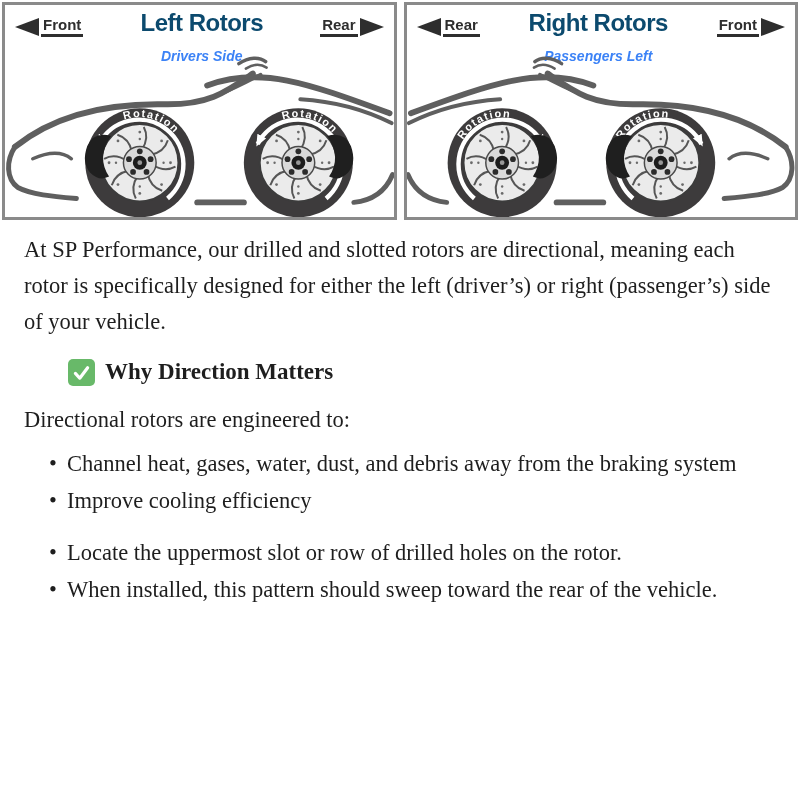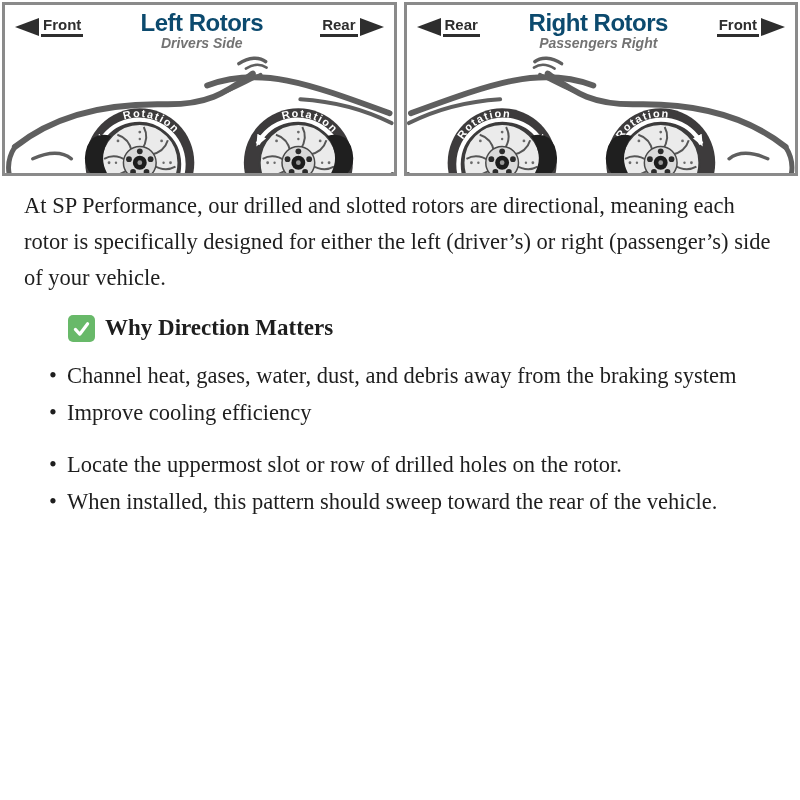--- a/index.html
+++ b/index.html
@@ -1,30 +1,30 @@
 <!DOCTYPE html>
 <html><head>
 <meta charset="utf-8">
 <style>
   * { margin:0; padding:0; box-sizing:border-box; }
   html,body { background:#ffffff; width:800px; }
   body { font-family:"Liberation Serif","DejaVu Serif",serif; color:#1e1e1e; }
 
   
-  .diagram { display:flex; gap:7px; padding:2px 2px 0 2px; height:176px; }
+  .diagram { display:flex; gap:7px; padding:2px 2px 0 2px; height:220px; }
   .panel { flex:1 1 0; border:3px solid #8a8a8a; background:#fff; position:relative; overflow:hidden; }
   .panel-header { display:flex; align-items:flex-start; justify-content:space-between; padding:7px 10px 0 10px; height:46px; }
   .dir { display:flex; align-items:center; gap:2px; margin-top:4px; }
   .dir-label { font-family:"Liberation Sans",sans-serif; font-weight:bold; font-size:15px; color:#2e2e2e; border-bottom:3px solid #2e2e2e; line-height:17px; padding:0 2px 1px 2px; }
   .tri { width:0; height:0; border-top:9px solid transparent; border-bottom:9px solid transparent; }
   .tri-left  { border-right:24px solid #2e2e2e; }
   .tri-right { border-left:24px solid #2e2e2e; }
   .panel-titlebox { text-align:center; font-family:"Liberation Sans",sans-serif; margin-top:-2px; }
   .panel-title { font-size:24px; font-weight:bold; letter-spacing:-0.5px; color:#0c4a6e; line-height:26px; }
-  .panel-subtitle { font-size:14px; font-weight:bold; font-style:italic; color:#737373; line-height:15px; }
+  .panel-subtitle { font-size:14px; font-weight:bold; font-style:italic; color:#3b82f6; line-height:15px;margin-top:13px; }
   .car-svg { display:block; width:100%; height:166px; }
   .rot-label { fill:#ffffff; font-family:"Liberation Sans",sans-serif; font-size:11px; font-weight:bold; letter-spacing:1.5px; }
 
   
   .article { padding:12px 24px 0 24px; font-size:22.5px; line-height:36px; }
   .intro { margin-bottom:14px; }
   .sec-heading { display:flex; align-items:center; gap:10px; font-size:23px; line-height:36px; margin:14px 0 12px 0;padding-left:44px; }
   .sec-heading.bold { font-weight:bold; }
   .icon-box { flex:0 0 auto; display:inline-flex; }
   .check-icon { width:27px; height:27px; background:#68b969; border-radius:5px; display:inline-flex; align-items:center; justify-content:center; }
@@ -142,21 +142,21 @@
   </div>
 
   <div class="panel">
     <div class="panel-header">
       <div class="dir">
         <span class="tri tri-left"></span>
         <span class="dir-label">Rear</span>
       </div>
       <div class="panel-titlebox">
         <div class="panel-title">Right Rotors</div>
-        <div class="panel-subtitle">Passengers Right</div>
+        <div class="panel-subtitle">Passengers Left</div>
       </div>
       <div class="dir">
         <span class="dir-label">Front</span>
         <span class="tri tri-right"></span>
       </div>
     </div>
     <svg class="car-svg" viewBox="0 0 392 166">
       <use href="#car-body" transform="translate(392,0) scale(-1,1)"></use>
       <use href="#wheel-r" transform="translate(96,112)"></use>
       <use href="#caliper" transform="translate(96,112) scale(-1,1)"></use>
@@ -172,20 +172,21 @@
 
   <div class="sec-heading bold">
     <span class="icon-box check-icon">
       <svg width="21" height="21" viewBox="0 0 24 24">
           <polyline points="5,13 10,18.5 19,6.5" fill="none" stroke="#ffffff" stroke-width="3.6" stroke-linecap="round" stroke-linejoin="round"></polyline>
         </svg>
     </span>
     <span>Why Direction Matters</span>
   </div>
 
+  <p class="lead">Directional rotors are engineered to:</p>
 
   <ul class="blist">
 
   <li><span>Channel heat, gases, water, dust, and debris away from the braking system</span></li>
       <li><span>Improve cooling efficiency</span></li>
     </ul>
 
 
   <ul class="blist last">
 

